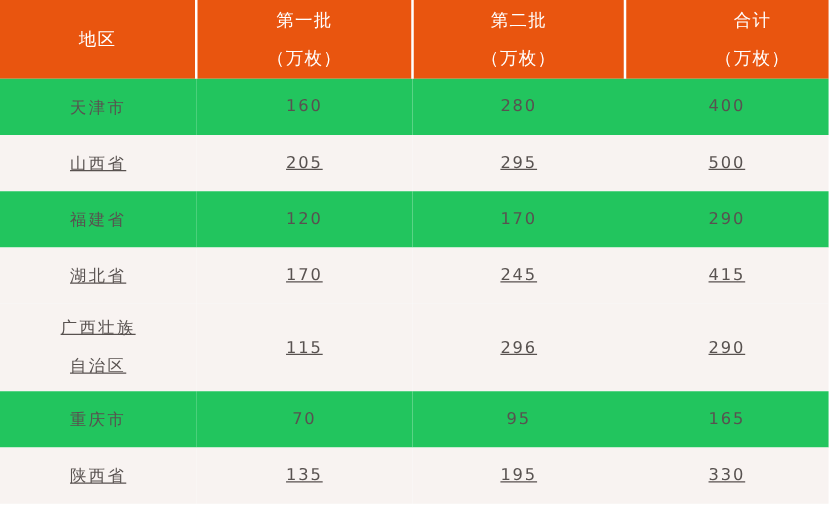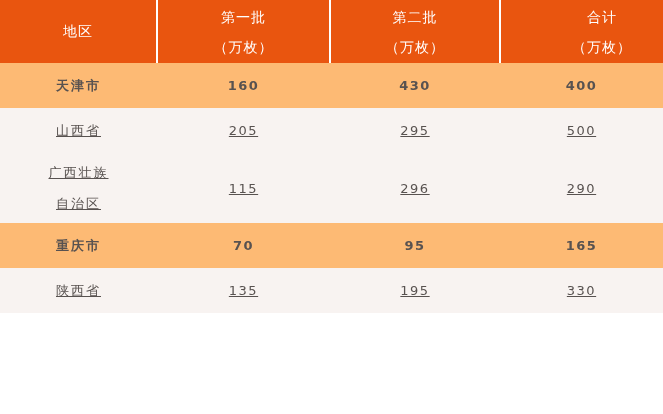--- a/index.html
+++ b/index.html
@@ -57,21 +57,21 @@
 
   tbody td {
     font-size: 13px;
     color: #585250;
     text-align: center;
     vertical-align: middle;
     padding: 0;
     letter-spacing: 1px;
     height: 45px;
   }
-  tbody tr.odd td  { background: #fdba74; font-weight: bold; }
+  tbody tr.odd td  { background: #22c55e; }
   tbody tr.even td { background: #F8F3F1; text-decoration: underline; }
   tbody tr.tall td { height: 70px; }
 
   td.region { letter-spacing: 2px; }
   .region-two-line {
     display: flex;
     flex-direction: column;
     justify-content: center;
     align-items: center;
     line-height: 1;
@@ -113,28 +113,40 @@
           <span class="line1">合计</span>
           <span class="line2">（万枚）</span>
         </div>
       </th>
     </tr>
   </thead>
   <tbody id="table-body">
       <tr class="odd">
         <td class="region">天津市</td>
         <td class="num">160</td>
-        <td class="num">430</td>
+        <td class="num">280</td>
         <td class="num">400</td>
       </tr>
       <tr class="even">
         <td class="region">山西省</td>
         <td class="num">205</td>
         <td class="num">295</td>
         <td class="num">500</td>
+      </tr>
+      <tr class="odd">
+        <td class="region">福建省</td>
+        <td class="num">120</td>
+        <td class="num">170</td>
+        <td class="num">290</td>
+      </tr>
+      <tr class="even">
+        <td class="region">湖北省</td>
+        <td class="num">170</td>
+        <td class="num">245</td>
+        <td class="num">415</td>
       </tr>
       <tr class="even tall">
         <td class="region">
           <div class="region-two-line">
             <span class="rl1">广西壮族</span>
             <span>自治区</span>
           </div>
         </td>
         <td class="num">115</td>
         <td class="num">296</td>

